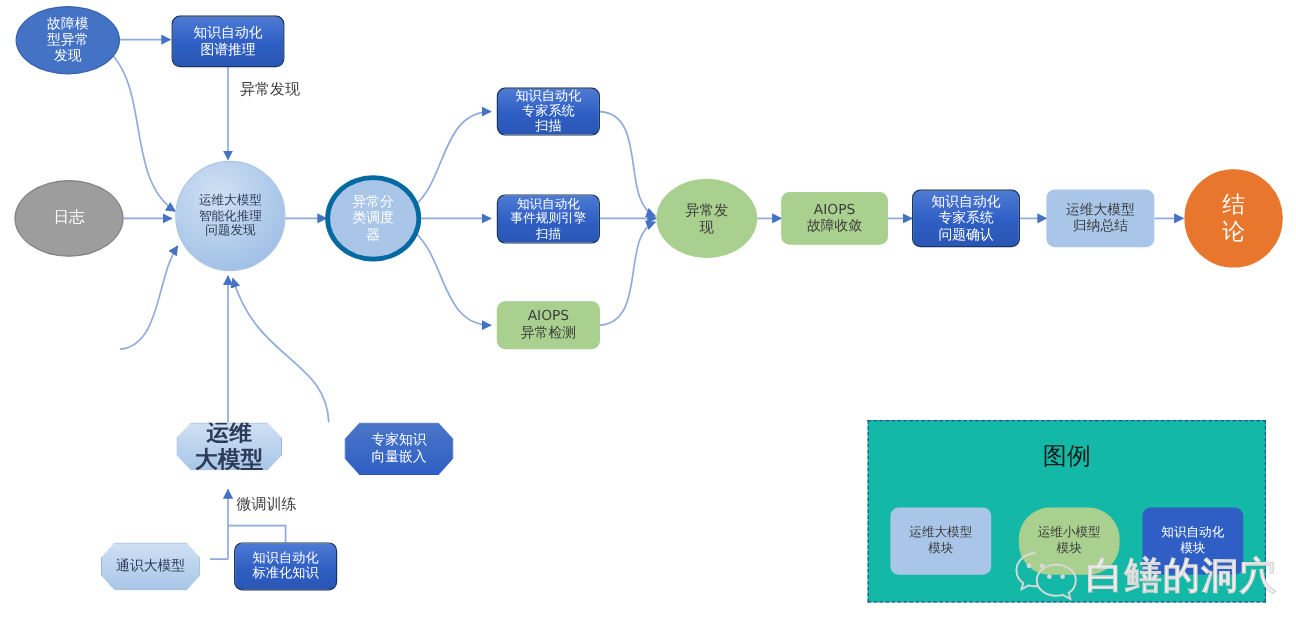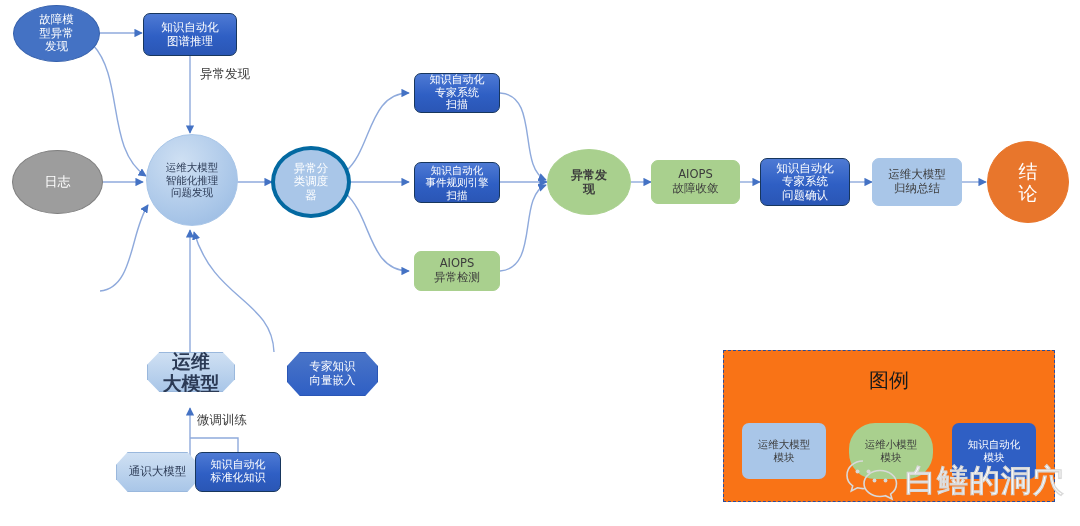--- a/index.html
+++ b/index.html
@@ -40,21 +40,21 @@
         clip-path:polygon(14% 0,86% 0,100% 32%,100% 68%,86% 100%,14% 100%,0 68%,0 32%);}
   .oct-dark{background:linear-gradient(180deg,#4a75c8 0%,#2f5fc4 100%);color:#fff;
         border:1px solid #2a56b5;
         clip-path:polygon(14% 0,86% 0,100% 32%,100% 68%,86% 100%,14% 100%,0 68%,0 32%);}
 
   .edge-label{position:absolute;color:#3b3b3b;background:transparent;
         font-size:12.5px;white-space:nowrap;}
 
   
   #legend{position:absolute;left:723px;top:350px;width:332px;height:152px;
-        border:1.6px dashed #2b4e9b;box-sizing:border-box;background:#f97316;}
+        border:1.6px dashed #2b4e9b;box-sizing:border-box;background:#14b8a6;}
   #legend-title{position:absolute;left:0;top:16px;width:100%;text-align:center;
         font-size:20px;color:#1a1a1a;}
   .legend-item{position:absolute;top:72px;width:84px;height:56px;border-radius:7px;
         display:flex;align-items:center;justify-content:center;text-align:center;
         font-size:10.5px;line-height:1.25;box-sizing:border-box;}
   .legend-item .lbl{white-space:pre-line;}
 
   
   #watermark{position:absolute;left:845px;top:452px;width:230px;height:56px;
         display:flex;align-items:center;gap:6px;pointer-events:none;}
@@ -166,21 +166,21 @@
     <span class="lbl">知识自动化
 事件规则引擎
 扫描</span>
   </div>
 
   <div class="node rounded box-green" style="left:414px;top:251px;width:86px;height:40px;font-size:11.5px;">
     <span class="lbl">AIOPS
 异常检测</span>
   </div>
 
-  <div class="node ellipse ellip-green" style="left:547px;top:149px;width:84px;height:66px;font-size:12px;font-weight:bold;">
+  <div class="node ellipse ellip-green" style="left:547px;top:149px;width:84px;height:66px;font-size:12px;">
     <span class="lbl">异常发
 现</span>
   </div>
 
   <div class="node rounded box-green" style="left:651px;top:160px;width:89px;height:44px;font-size:11.5px;">
     <span class="lbl">AIOPS
 故障收敛</span>
   </div>
 
   <div class="node rounded box-blue box-blue-grad" style="left:760px;top:158px;width:90px;height:48px;font-size:11.5px;">
@@ -206,21 +206,21 @@
 
   <div class="node oct oct-dark" style="left:251px;top:352px;width:91px;height:44px;font-size:11.5px;margin-left:36px;">
     <span class="lbl">专家知识
 向量嵌入</span>
   </div>
 
   <div class="edge-label" style="left:197px;top:412px;">
     <span>微调训练</span>
   </div>
 
-  <div class="node oct oct-light" style="left:116px;top:452px;width:83px;height:40px;font-size:11.5px;">
+  <div class="node oct oct-light" style="left:84px;top:452px;width:83px;height:40px;font-size:11.5px;">
     <span class="lbl">通识大模型</span>
   </div>
 
   <div class="node rounded box-blue box-blue-grad" style="left:195px;top:452px;width:86px;height:40px;font-size:11px;">
     <span class="lbl">知识自动化
 标准化知识</span>
   </div>
 
   <div id="legend">
     <div id="legend-title">图例</div>

